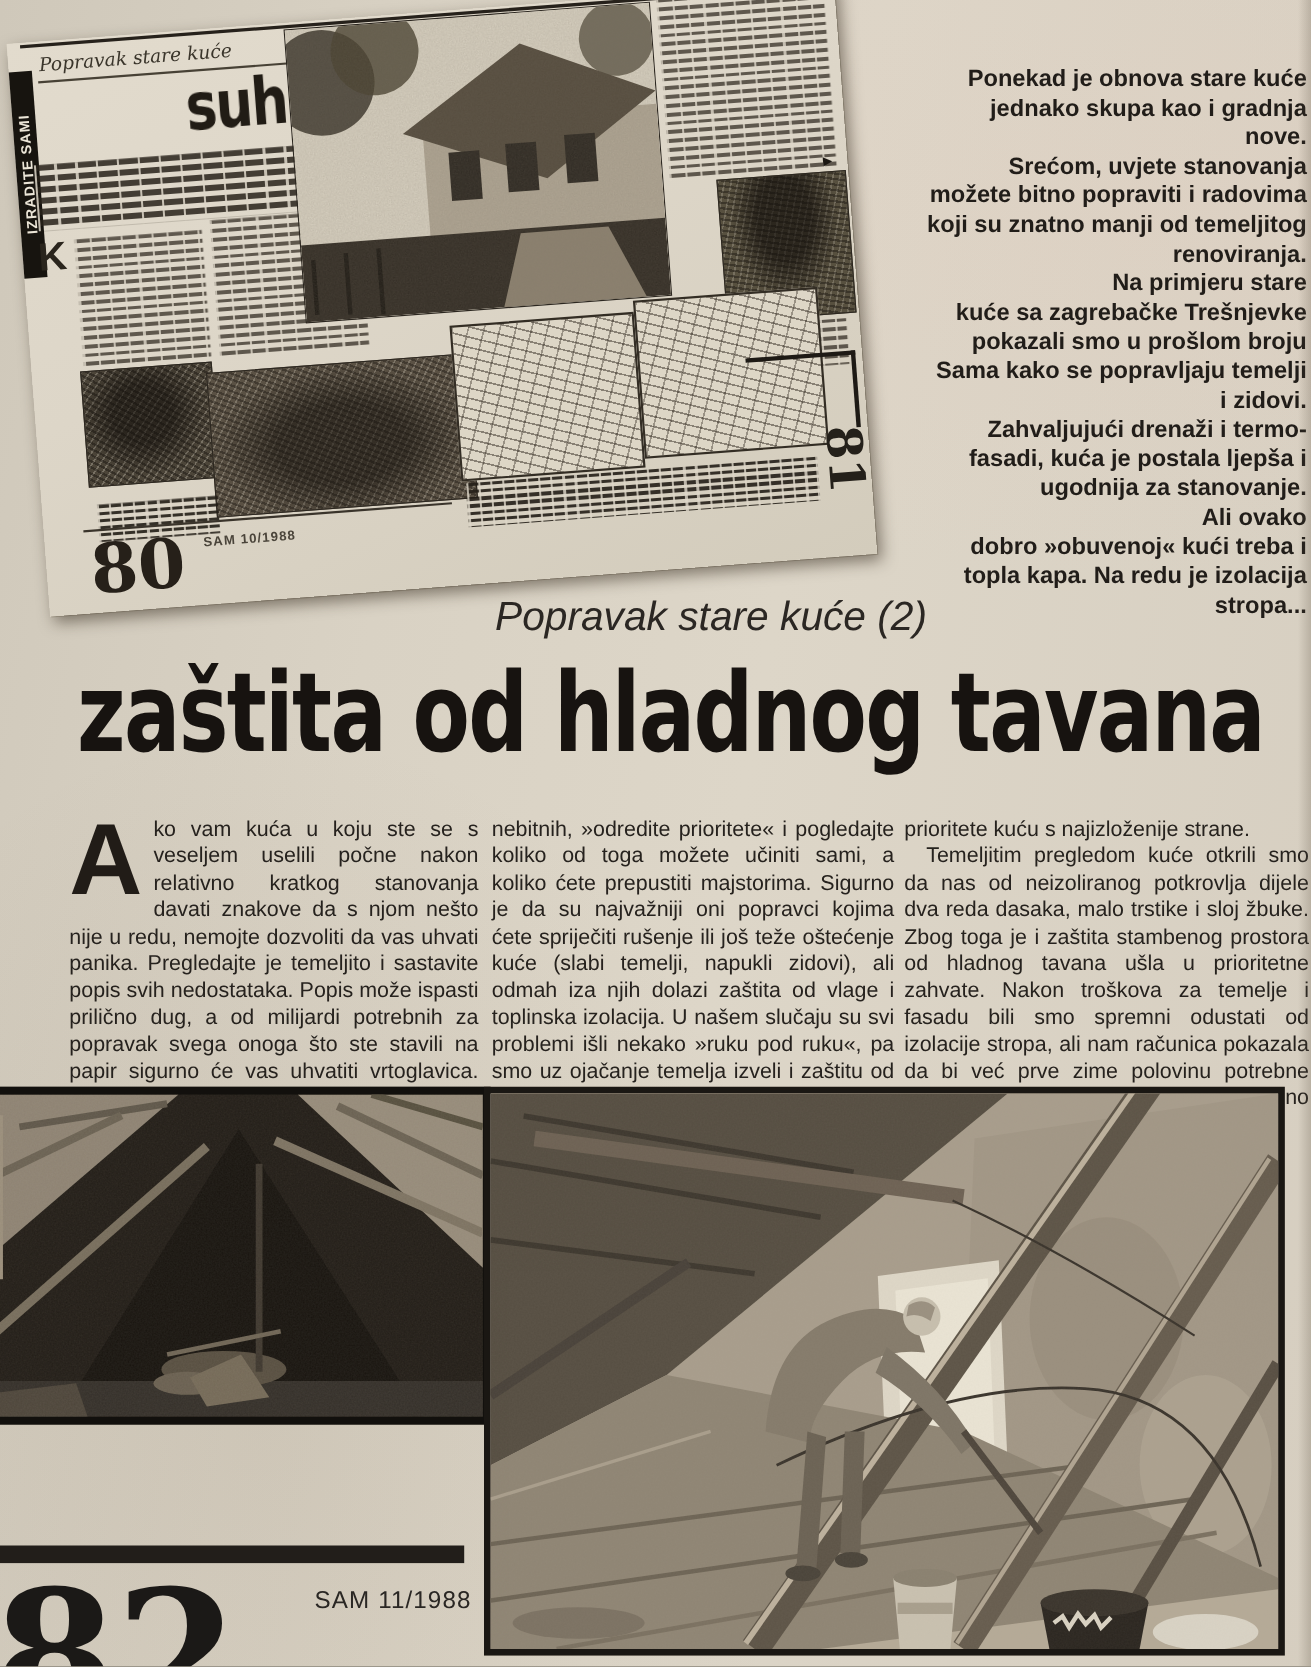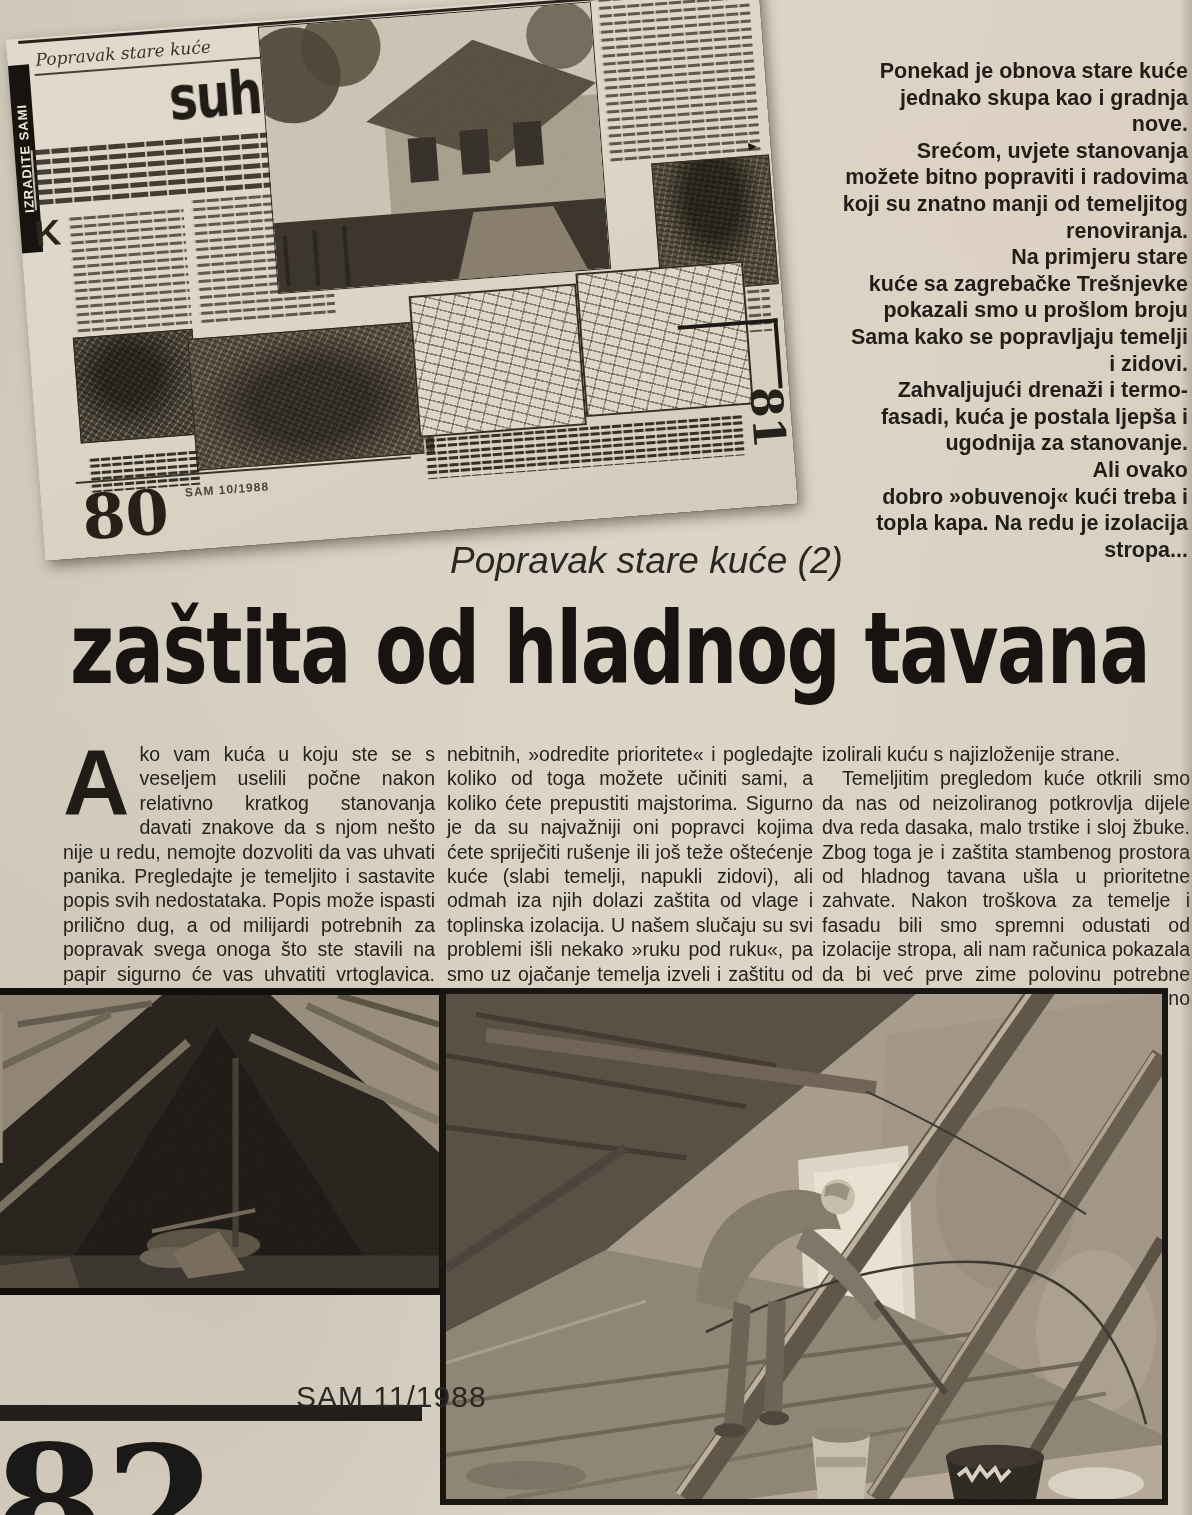--- a/index.html
+++ b/index.html
@@ -79,21 +79,21 @@
   
   .photoL{left:-10px;top:988px;width:442px;height:293px;border:7px solid #12100d;background:#1c1813;}
   .photoR{left:440px;top:988px;width:716px;height:505px;border:6px solid #1a1713;background:#a89d8c;}
   .photoL svg,.photoR svg{display:block;width:100%;height:100%;}
 
   .caption{left:64px;top:1297px;width:366px;text-align:justify;font-weight:bold;
         font-size:19.5px;line-height:21.6px;color:#2b2520;}
   .footbar{left:0px;top:1405px;width:422px;height:16px;background:#221e1a;}
   .num82{left:-6px;top:1424px;font-family:"DejaVu Serif",serif;font-weight:bold;
         font-size:160px;line-height:1;color:#1b1917;}
-  .footiss{left:286px;top:1380px;font-size:30px;color:#2a2724;letter-spacing:1px;margin-left:10px;}
+  .footiss{left:286px;top:1442px;font-size:22px;color:#2a2724;letter-spacing:1px;}
   .edge-r{left:1180px;top:0;width:12px;height:1515px;
         background:linear-gradient(90deg, rgba(0,0,0,0) 0%, rgba(90,80,65,0.25) 100%);}
 </style>
 </head>
 <body>
 
 <div class="page">
 
   <div class="abs inset">
     <div class="abs inset-toprule"></div>
@@ -180,21 +180,21 @@
   <div class="abs kicker">Popravak stare kuće (2)</div>
   <div class="abs headline">zaštita od hladnog tavana</div>
 
   <div class="abs bodycol" style="left:63px;">
     <span class="dropcap">A</span><span>ko vam kuća u koju ste se s veseljem uselili počne nakon relativno kratkog stanovanja davati znakove da s njom nešto nije u redu, nemojte dozvoliti da vas uhvati panika. Pregledajte je temeljito i sastavite popis svih nedostataka. Popis može ispasti prilično dug, a od milijardi potrebnih za popravak svega onoga što ste stavili na papir sigurno će vas uhvatiti vrtoglavica. No, nemojte se prepustiti očaju. Napravite pažljivu selekciju nedostataka i odvojite bitne od</span>
   </div>
   <div class="abs bodycol" style="left:447px;width:366px;">
     <span>nebitnih, »odredite prioritete« i pogledajte koliko od toga možete učiniti sami, a koliko ćete prepustiti majstorima. Sigurno je da su najvažniji oni popravci kojima ćete spriječiti rušenje ili još teže oštećenje kuće (slabi temelji, napukli zidovi), ali odmah iza njih dolazi zaštita od vlage i toplinska izolacija. U našem slučaju su svi problemi išli nekako »ruku pod ruku«, pa smo uz ojačanje temelja izveli i zaštitu od vlage i drenažu, a popravljanjem zida kroz koji je prodirala kiša toplinski smo</span>
   </div>
   <div class="abs bodycol" style="left:822px;width:368px;">
-    <p class="p1">izolirali kuću s najizloženije strane.</p>
+    <p class="p1">prioritete kuću s najizloženije strane.</p>
     <p class="p2">Temeljitim pregledom kuće otkrili smo da nas od neizoliranog potkrovlja dijele dva reda dasaka, malo trstike i sloj žbuke. Zbog toga je i zaštita stambenog prostora od hladnog tavana ušla u prioritetne zahvate. Nakon troškova za temelje i fasadu bili smo spremni odustati od izolacije stropa, ali nam računica pokazala da bi već prve zime polovinu potrebne izolacije mogli potrošiti na uzaludno zagrijavanje neizoliranog stana.</p>
   </div>
 
   <div class="abs photoL">
     <svg viewBox="0 0 428 279" preserveAspectRatio="none">
       <defs>
         <filter id="g2">
             <feTurbulence type="fractalNoise" baseFrequency="0.7" numOctaves="3" stitchTiles="stitch"></feTurbulence>
           <feColorMatrix type="matrix" values="0 0 0 0 0.75  0 0 0 0 0.70  0 0 0 0 0.60  0 0 0 0.35 0"></feColorMatrix>
           </filter>

